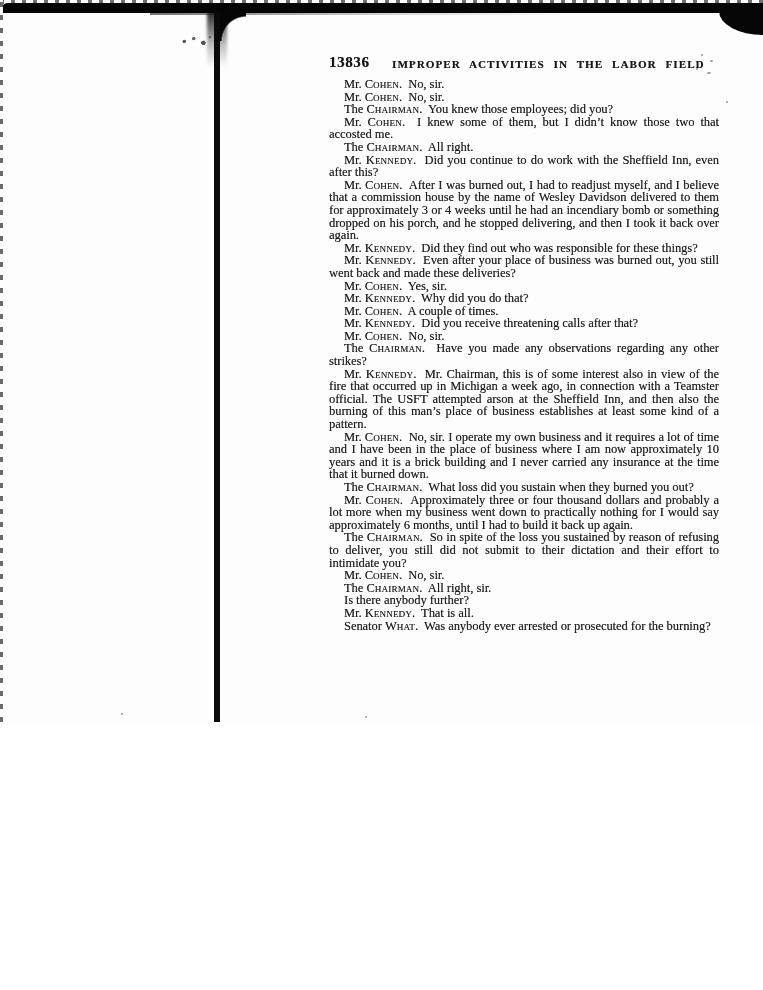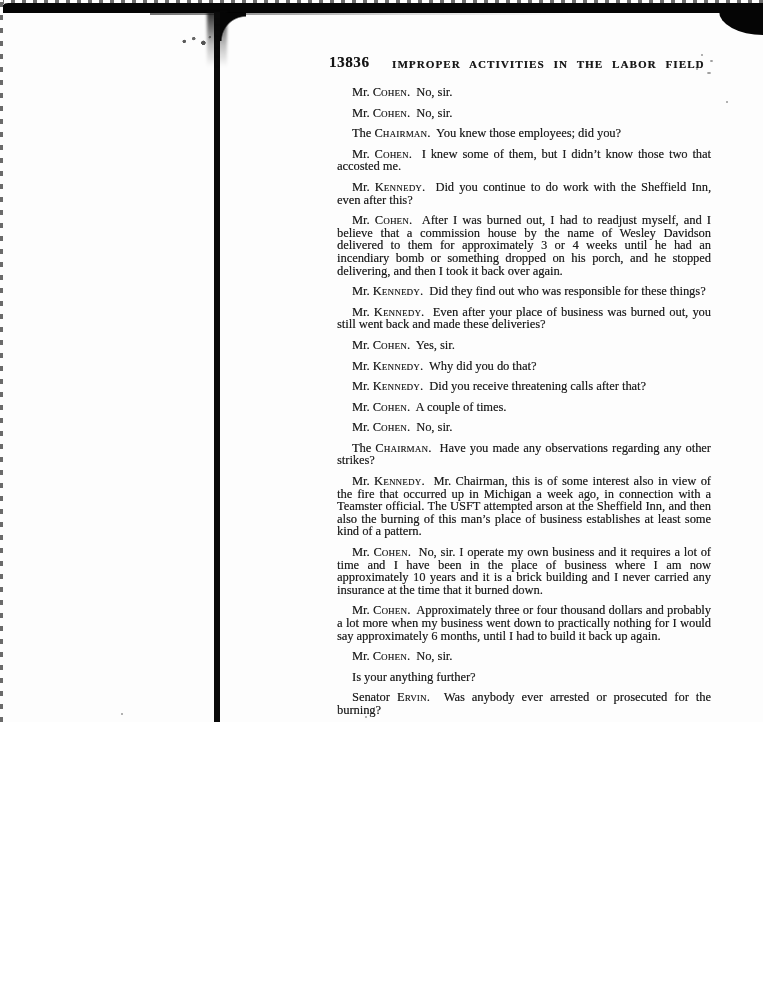--- a/index.html
+++ b/index.html
@@ -91,21 +91,21 @@
     letter-spacing:1.1px;word-spacing:5px;color:#181818;
     text-shadow:.3px 0 .35px rgba(0,0,0,.55);
     white-space:nowrap;
   }
   .transcript{
     position:absolute;left:329px;top:78px;width:390px;
     font-size:12.4px;line-height:12.6px;color:var(--ink);
     text-align:justify;
     text-shadow:.25px 0 .28px rgba(0,0,0,.5);
   }
-  .transcript p{margin:8px;text-indent:15px;}
+  .transcript p{margin:0;text-indent:15px;}
   .speaker .sc{font-variant:small-caps;letter-spacing:.2px;}
 </style>
 </head>
 <body>
 
 <div class="page">
 
   <div class="dots-top"></div>
   <div class="bar-top"></div>
   <div class="bar-top-fade"></div>
@@ -125,31 +125,36 @@
   <div class="speck" style="left:365px;top:716px;width:2px;height:2px;"></div>
 
   <div class="page-number">13836</div>
   <div class="running-head">IMPROPER ACTIVITIES IN THE LABOR FIELD</div>
 
   <div class="transcript">
       <p><span class="speaker">Mr. <span class="sc">Cohen</span>.</span>&nbsp; No, sir.</p>
       <p><span class="speaker">Mr. <span class="sc">Cohen</span>.</span>&nbsp; No, sir.</p>
       <p><span class="speaker">The <span class="sc">Chairman</span>.</span>&nbsp; You knew those employees; did you?</p>
       <p><span class="speaker">Mr. <span class="sc">Cohen</span>.</span>&nbsp; I knew some of them, but I didn’t know those two that accosted me.</p>
+      <p><span class="speaker">The <span class="sc">Chairman</span>.</span>&nbsp; All right.</p>
       <p><span class="speaker">Mr. <span class="sc">Kennedy</span>.</span>&nbsp; Did you continue to do work with the Sheffield Inn, even after this?</p>
       <p><span class="speaker">Mr. <span class="sc">Cohen</span>.</span>&nbsp; After I was burned out, I had to readjust myself, and I believe that a commission house by the name of Wesley Davidson delivered to them for approximately 3 or 4 weeks until he had an incendiary bomb or something dropped on his porch, and he stopped delivering, and then I took it back over again.</p>
       <p><span class="speaker">Mr. <span class="sc">Kennedy</span>.</span>&nbsp; Did they find out who was responsible for these things?</p>
       <p><span class="speaker">Mr. <span class="sc">Kennedy</span>.</span>&nbsp; Even after your place of business was burned out, you still went back and made these deliveries?</p>
       <p><span class="speaker">Mr. <span class="sc">Cohen</span>.</span>&nbsp; Yes, sir.</p>
       <p><span class="speaker">Mr. <span class="sc">Kennedy</span>.</span>&nbsp; Why did you do that?</p>
+      <p><span class="speaker">Mr. <span class="sc">Cohen</span>.</span>&nbsp; A couple of times.</p>
       <p><span class="speaker">Mr. <span class="sc">Kennedy</span>.</span>&nbsp; Did you receive threatening calls after that?</p>
-      <p><span class="speaker">Mr. <span class="sc">Cohen</span>.</span>&nbsp; A couple of times.</p>
       <p><span class="speaker">Mr. <span class="sc">Cohen</span>.</span>&nbsp; No, sir.</p>
       <p><span class="speaker">The <span class="sc">Chairman</span>.</span>&nbsp; Have you made any observations regarding any other strikes?</p>
       <p><span class="speaker">Mr. <span class="sc">Kennedy</span>.</span>&nbsp; Mr. Chairman, this is of some interest also in view of the fire that occurred up in Michigan a week ago, in connection with a Teamster official.  The USFT attempted arson at the Sheffield Inn, and then also the burning of this man’s place of business establishes at least some kind of a pattern.</p>
       <p><span class="speaker">Mr. <span class="sc">Cohen</span>.</span>&nbsp; No, sir.  I operate my own business and it requires a lot of time and I have been in the place of business where I am now approximately 10 years and it is a brick building and I never carried any insurance at the time that it burned down.</p>
+      <p><span class="speaker">The <span class="sc">Chairman</span>.</span>&nbsp; What loss did you sustain when they burned you out?</p>
       <p><span class="speaker">Mr. <span class="sc">Cohen</span>.</span>&nbsp; Approximately three or four thousand dollars and probably a lot more when my business went down to practically nothing for I would say approximately 6 months, until I had to build it back up again.</p>
+      <p><span class="speaker">The <span class="sc">Chairman</span>.</span>&nbsp; So in spite of the loss you sustained by reason of refusing to deliver, you still did not submit to their dictation and their effort to intimidate you?</p>
       <p><span class="speaker">Mr. <span class="sc">Cohen</span>.</span>&nbsp; No, sir.</p>
-      <p>Is your anything further?</p>
-      <p><span class="speaker">Senator <span class="sc">Ervin</span>.</span>&nbsp; Was anybody ever arrested or prosecuted for the burning?</p>
+      <p><span class="speaker">The <span class="sc">Chairman</span>.</span>&nbsp; All right, sir.</p>
+      <p>Is there anybody further?</p>
+      <p><span class="speaker">Mr. <span class="sc">Kennedy</span>.</span>&nbsp; That is all.</p>
+      <p><span class="speaker">Senator <span class="sc">What</span>.</span>&nbsp; Was anybody ever arrested or prosecuted for the burning?</p>
     </div>
 
 </div>
 
 </body></html>

